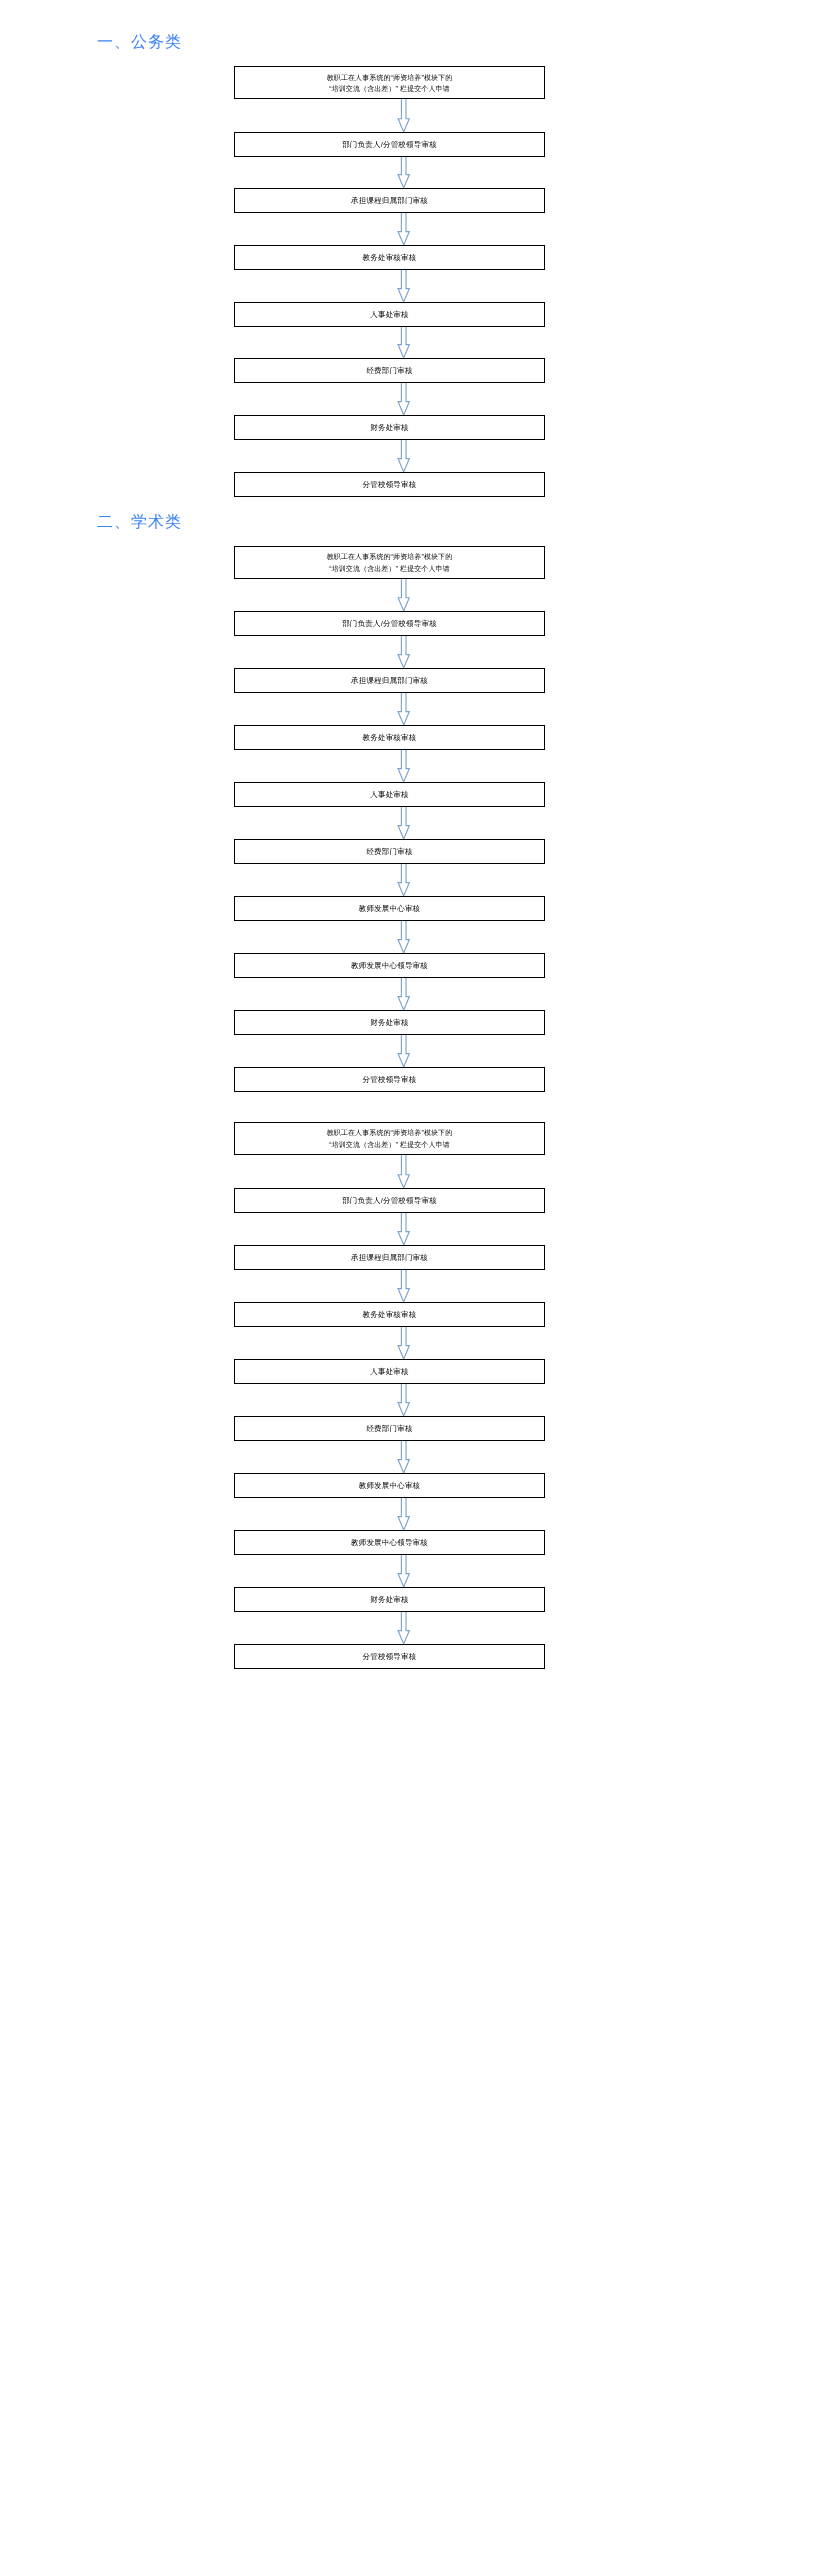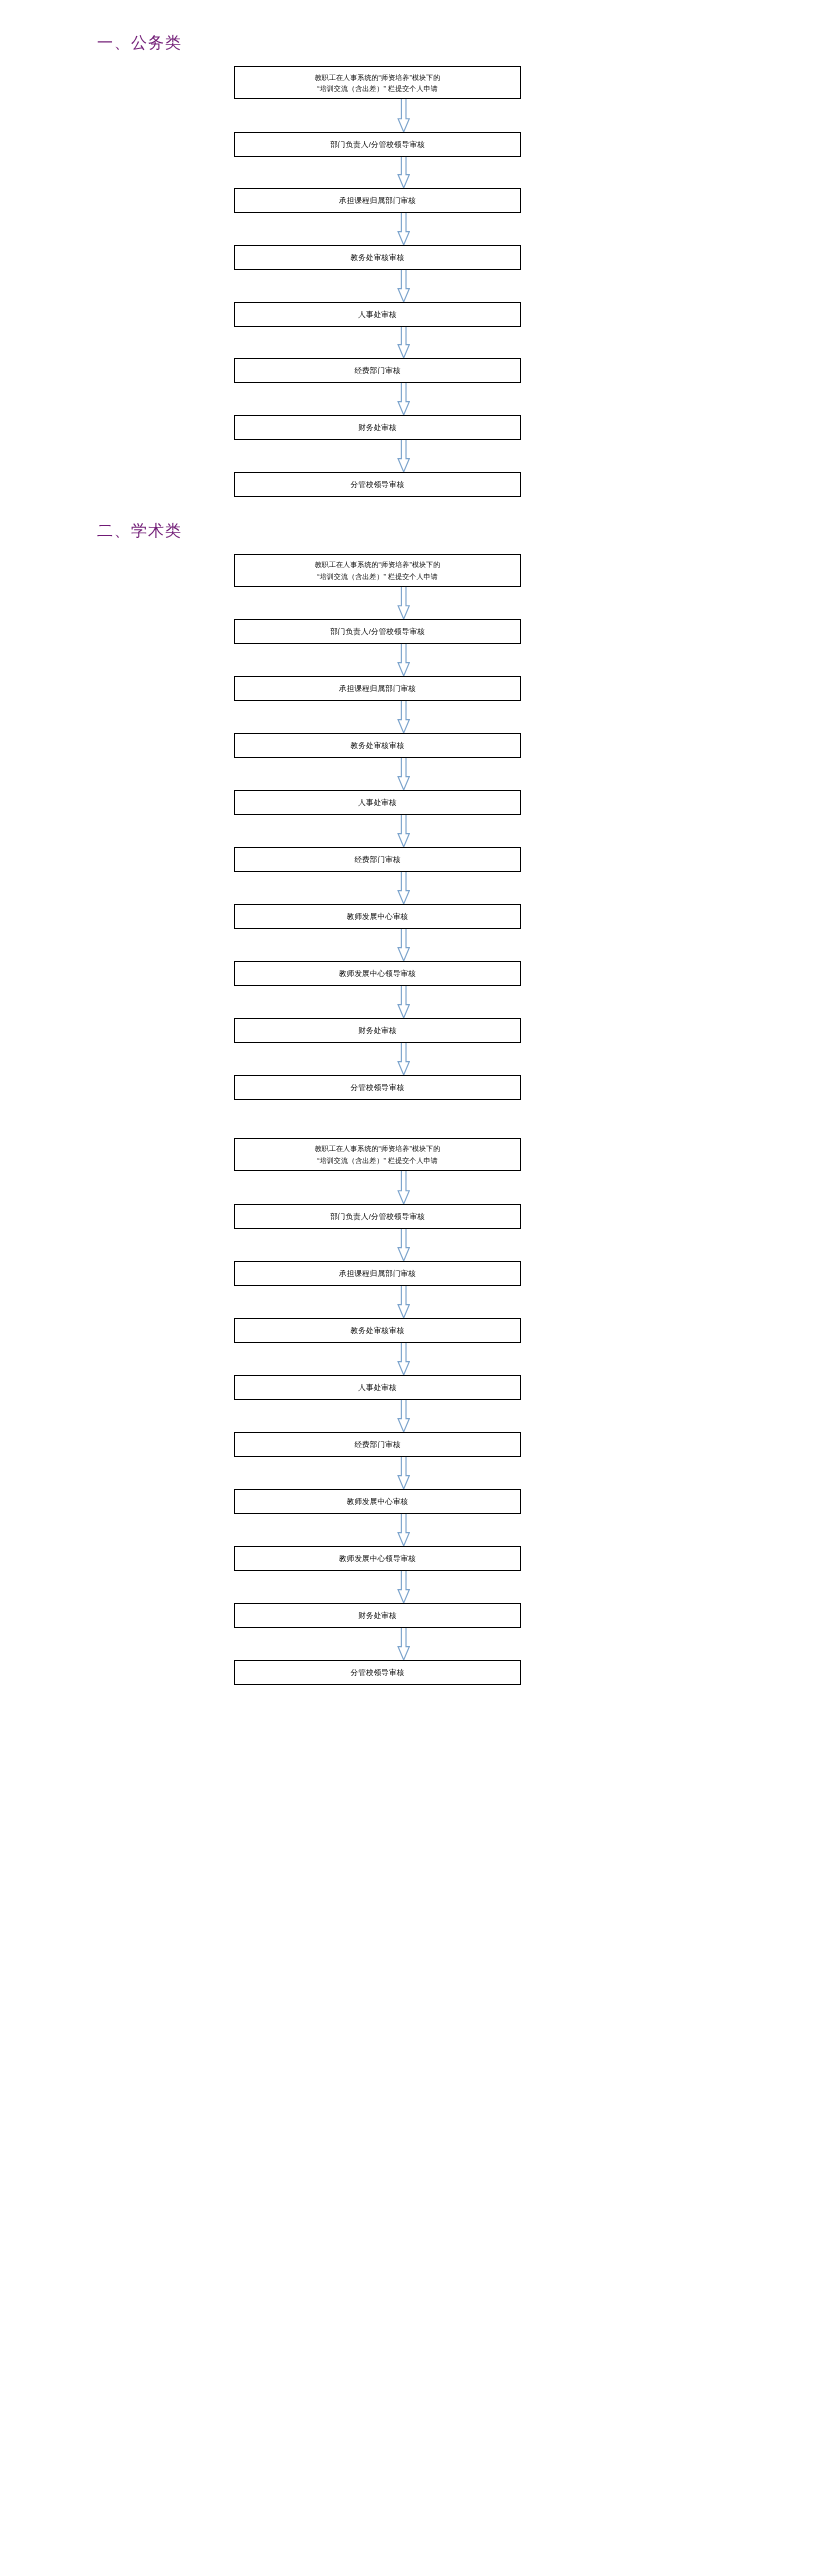--- a/index.html
+++ b/index.html
@@ -15,40 +15,40 @@
     min-height:3427px;
     background:#fff;
     box-sizing:border-box;
     padding-top:33px;
   }
 
   
   .section{ position:relative; }
 
   .section-heading{
-    font-family:Liberation Sans, sans-serif;
+    font-family:Liberation Mono, monospace;
     font-size:16px;
     line-height:1.25;
-    color:#701a75;
+    color:#3b82f6;
     margin:0 0 13.4px 97px;
     letter-spacing:1px;
     white-space:pre;
   }
 
   
   .flow{
     position:relative;
     width:339px;
     margin-left:234px;
   }
 
   
   .node{
     box-sizing:border-box;
-    width:287px;
+    width:311px;
     border:1px solid #000000;
     background:#ffffff;
     display:flex;
     flex-direction:column;
     align-items:center;
     justify-content:center;
     text-align:center;
     color:#000;
   }
   .node.single{
@@ -67,21 +67,21 @@
 
   
   .arrow{
     position:relative;
     width:339px;
     display:block;
   }
   .arrow svg{ display:block; margin:0 auto; }
 
   
-  .section + .section{ margin-top:8px; }
+  .section + .section{ margin-top:0; }
   .sec-gap-1{ height:15.5px; }
   .sec-gap-2{ height:30px; }
   .tail{ height:34px; }
 </style>
 </head>
 <body>
 
 <div id="page">
     <div class="section">
       <div class="section-heading">一、公务类</div>

